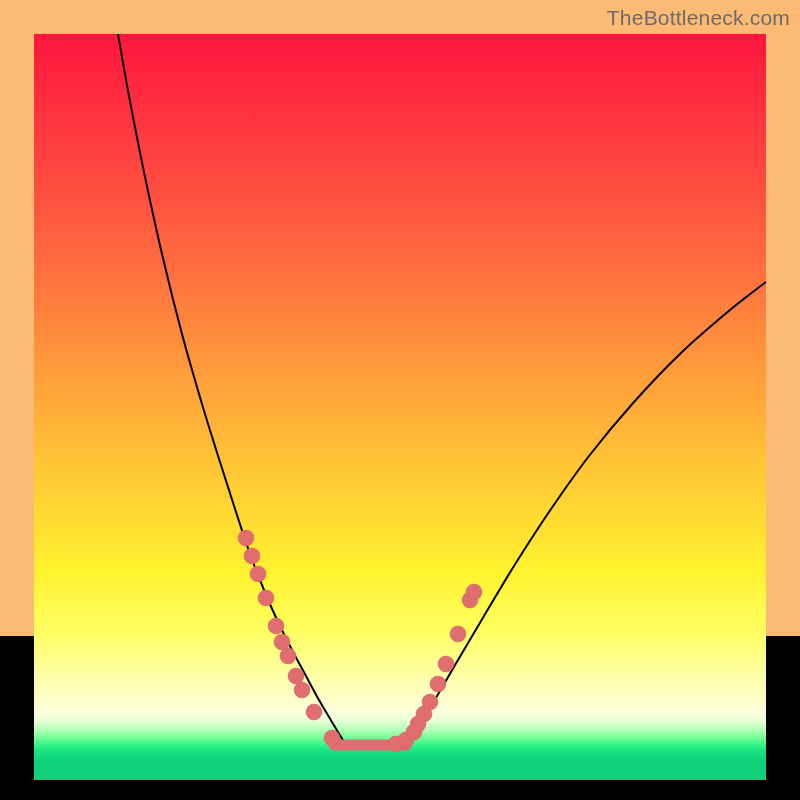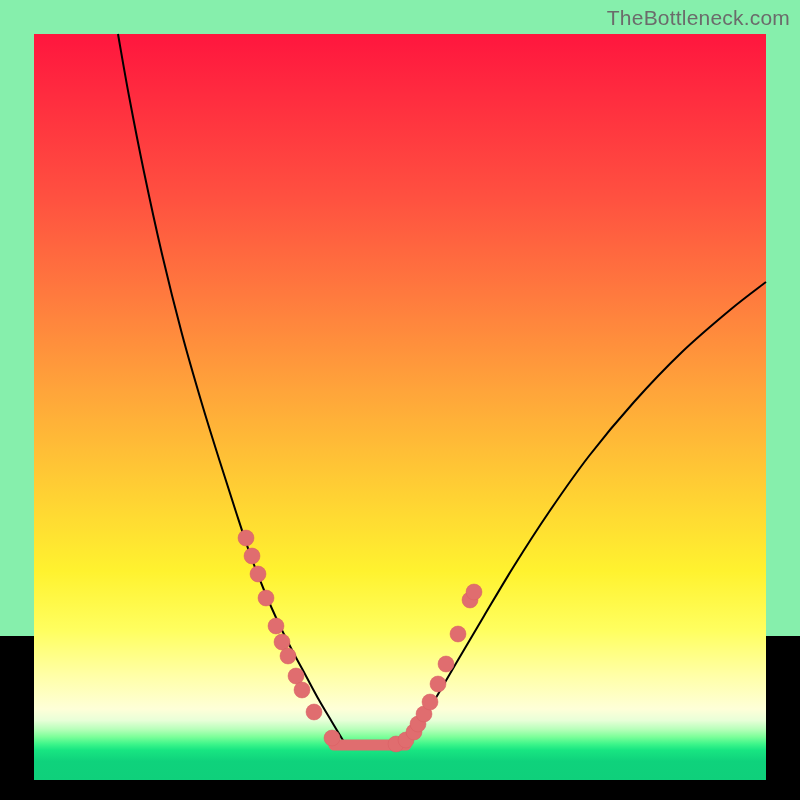--- a/index.html
+++ b/index.html
@@ -10,21 +10,21 @@
     overflow: hidden;
     background: #000;
     font-family: Arial, Helvetica, sans-serif;
   }
   .frame {
     position: absolute;
     left: 0;
     top: 0;
     width: 800px;
     height: 636px;
-    background: #86efac;
+    background: #fdba74;
   }
   .plot-area {
     position: absolute;
     left: 34px;
     top: 34px;
     width: 732px;
     height: 746px;
     
     background: linear-gradient(
       to bottom,

